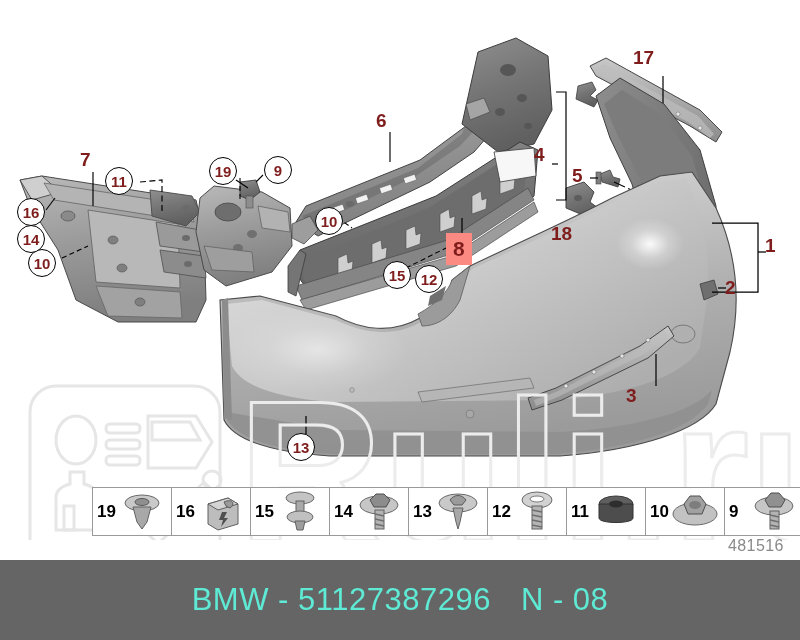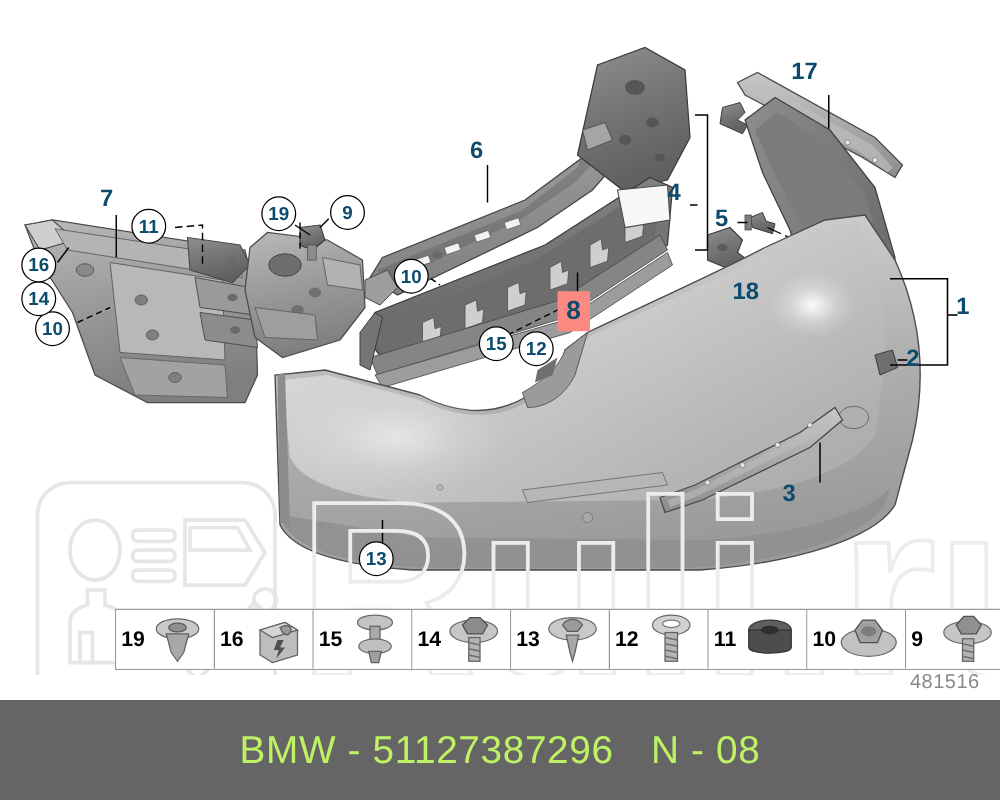--- a/index.html
+++ b/index.html
@@ -5,21 +5,21 @@
   html,body{margin:0;padding:0;background:#fff;}
   body{width:800px;height:640px;overflow:hidden;
        font-family:"Liberation Sans",sans-serif;}
   #stage{position:relative;width:800px;height:640px;background:#ffffff;}
 
   
   #diagram{position:absolute;left:0;top:0;width:800px;height:556px;overflow:hidden;background:#fff;}
   #diagram svg{position:absolute;left:0;top:0;}
 
   
-  .callout{position:absolute;font-weight:bold;color:#0c4a6e;
+  .callout{position:absolute;font-weight:bold;color:#7f1d1d;
            font-family:"Liberation Sans",sans-serif;
            line-height:1;white-space:nowrap;}
   .callout.plain{font-size:19px;}
   .callout.circ{font-size:15px;width:26px;height:26px;border:1.6px solid #000;
                 border-radius:50%;background:#fff;
                 display:flex;align-items:center;justify-content:center;}
   .callout.hl{font-size:21px;padding:5px 7px 6px 7px;}
 
   
   #legend{position:absolute;left:92px;top:487px;height:47px;
@@ -34,21 +34,21 @@
            letter-spacing:.4px;}
 
   
   #wm{position:absolute;left:0;top:330px;width:800px;height:210px;
       pointer-events:none;overflow:hidden;}
   #wm svg{position:absolute;left:0;top:0;}
 
   
   #footer{position:absolute;left:0;top:560px;width:800px;height:80px;
           background:#656565;display:flex;align-items:center;justify-content:center;}
-  #footer .txt{color:#bef264;font-size:31px;letter-spacing:.5px;
+  #footer .txt{color:#5eead4;font-size:31px;letter-spacing:.5px;
                font-family:"Liberation Sans",sans-serif;}
   #footer .gap{display:inline-block;width:30px;}
 </style>
 </head>
 <body>
 
 <div id="stage">
 
   <div id="diagram">
 
@@ -340,21 +340,21 @@
         <div class="callout circ" style="left: 264px; top: 156px;">9</div>
         <div class="callout circ" style="left: 28px; top: 249px;">10</div>
         <div class="callout circ" style="left: 315px; top: 207px;">10</div>
         <div class="callout circ" style="left: 105px; top: 167px;">11</div>
         <div class="callout circ" style="left: 415px; top: 265px;">12</div>
         <div class="callout circ" style="left: 287px; top: 433px;">13</div>
         <div class="callout circ" style="left: 17px; top: 225px;">14</div>
         <div class="callout circ" style="left: 383px; top: 261px;">15</div>
         <div class="callout circ" style="left: 17px; top: 198px;">16</div>
         <div class="callout plain" style="left: 633px; top: 48px;">17</div>
-        <div class="callout plain" style="left: 551px; top: 224px; margin-left: 35px;">18</div>
+        <div class="callout plain" style="left: 551px; top: 224px;">18</div>
         <div class="callout circ" style="left: 209px; top: 157px;">19</div>
       </div>
   </div>
 
   <div id="legend">
       <div class="lgcell">
         <span class="lgnum">19</span>
         <span class="lgart"><svg viewBox="0 0 54 47">
             <ellipse cx="27" cy="15" rx="17" ry="8" fill="#c9c9c9" stroke="#6a6a6a"></ellipse>
             <ellipse cx="27" cy="14" rx="7" ry="3.5" fill="#8f8f8f" stroke="#5a5a5a"></ellipse>

